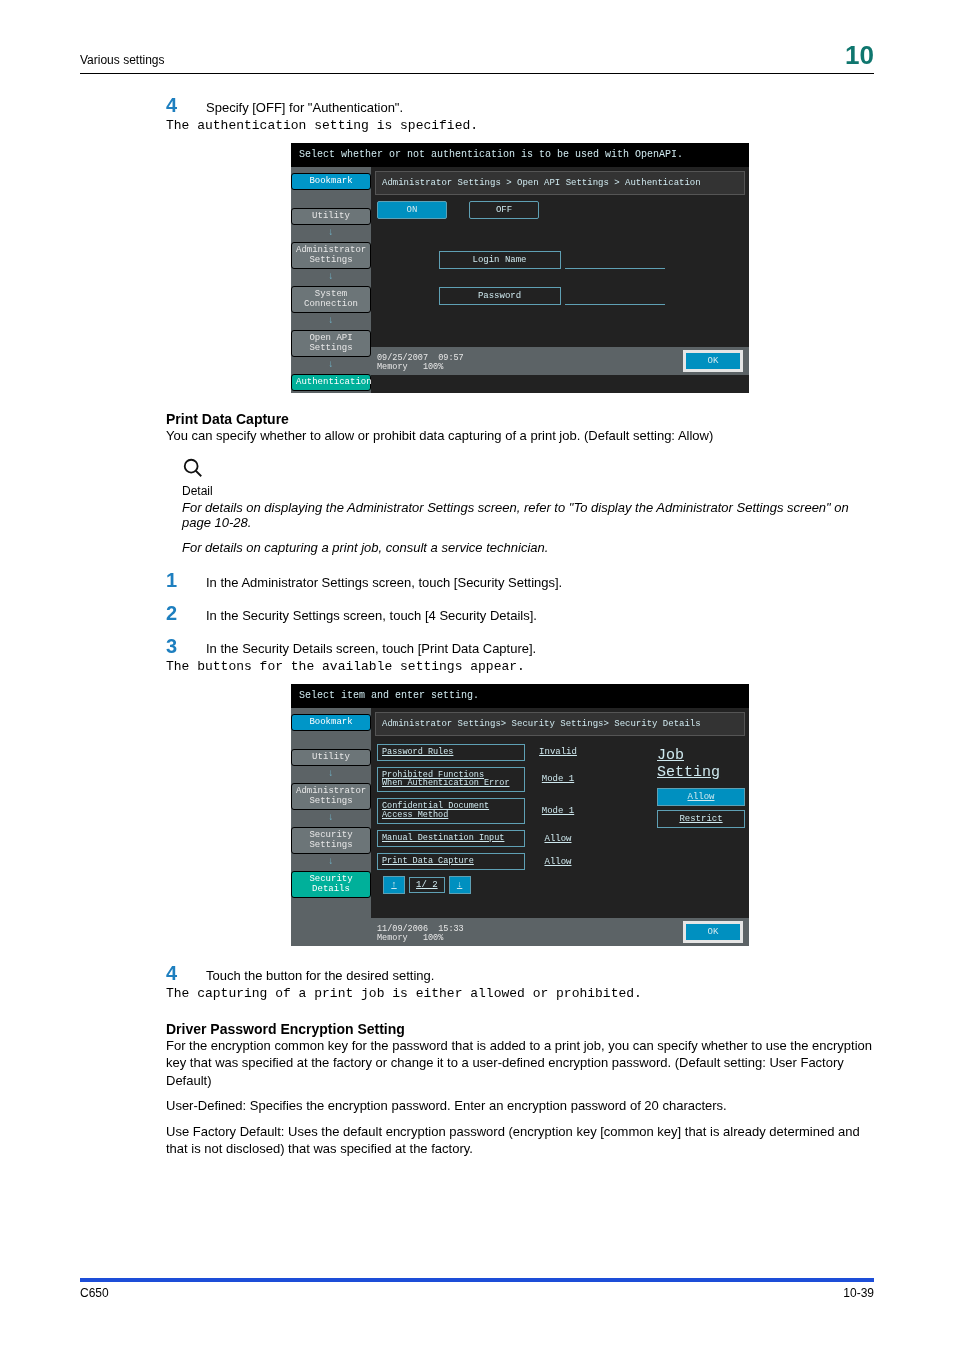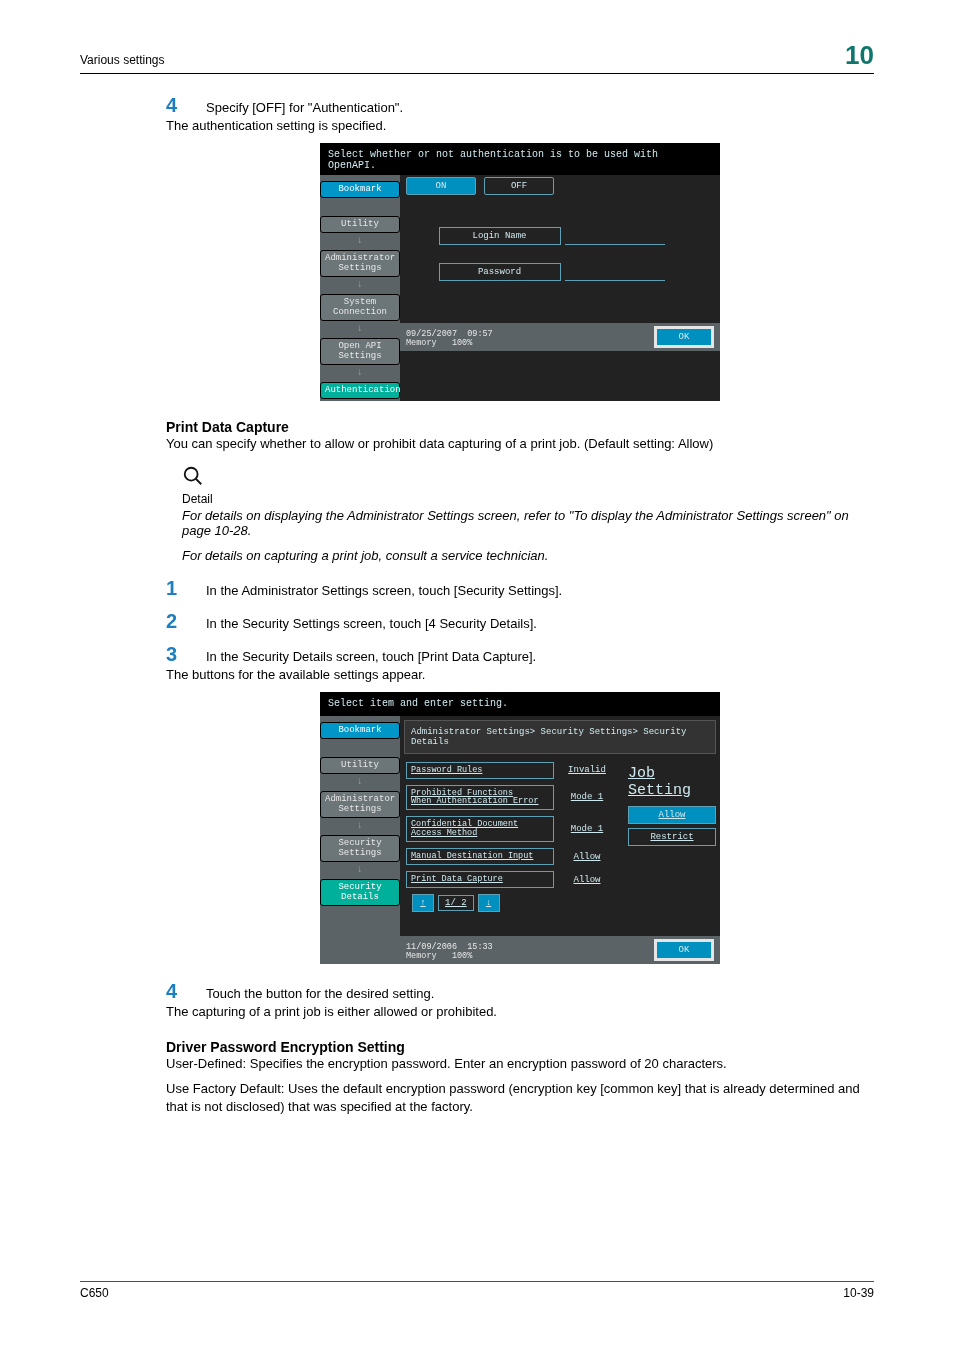--- a/index.html
+++ b/index.html
@@ -12,44 +12,44 @@
   .hdr-right { font-size: 26px; font-weight: bold; color: #0f766e; }
 
   
   .content { padding: 14px 0 0 86px; width: 708px; }
   .content p, .content .sub  { margin: 0 0 8px 0; line-height: 1.35; }
 
   
   .step { display: flex; align-items: baseline; margin-top: 6px; }
   .step .num { width: 40px; font-size: 20px; font-weight: bold; color: #1e7fbf; flex: none; }
   .step .txt { flex: 1; }
-  .sub { margin-left: 40px; }
+  .sub { margin-left: 40px; font-family: Liberation Mono, monospace; }
 
   .h2 { font-weight: bold; font-size: 14px; margin-top: 18px; }
 
   
   .detail-blk { margin-top: 12px; margin-left: 16px; }
   .mag { width: 22px; height: 22px; display: inline-block; }
   .detail-blk .dlbl { font-weight: normal; font-size: 12px; margin-top: 2px; }
   .detail-blk .dtxt { font-style: italic; margin-top: 2px; }
 
   
-  .scr { width: 400px; margin: 8px auto 16px auto; font-family: "Courier New", monospace; font-size: 10px; color: #cfe9ef; }
+  .scr { width: 458px; margin: 8px auto 16px auto; font-family: "Courier New", monospace; font-size: 10px; color: #cfe9ef; }
   .scr-top { background: #000; padding: 6px 8px 4px 8px; min-height: 14px; }
   .scr-body { display: flex; background: #1a1a1a; }
   .scr-side { width: 76px; background: #5c6366; padding: 4px 2px 2px 2px; display: flex; flex-direction: column; align-items: center; }
   .scr-side .btn { width: 70px; border: 1px solid #000; border-radius: 3px; padding: 3px 4px; text-align: center; font-size: 9px; line-height: 1.05; margin-top: 2px; }
   .scr-side .btn.bk { background: #0096c8; color: #fff; }
   .scr-side .btn.gr { background: #6c7578; color: #e8e8e8; }
   .scr-side .btn.aq { background: #00b09a; color: #fff; }
   .scr-side .arrow { font-size: 10px; color: #6fb0c4; margin: 2px 0; }
   .scr-side .spacer { height: 16px; }
   .scr-main { flex: 1; background: #222; display: flex; flex-direction: column; }
   .crumb { background: #333; border: 1px solid #555; margin: 4px; padding: 6px 6px; font-size: 9px; color: #cfe9ef; }
-  .tabs { display: flex; padding: 2px 6px 4px 6px; gap: 8px; }
+  .tabs { display: flex; padding: 2px 6px 4px 6px; gap: 22px; }
   .tab { width: 68px; text-align: center; padding: 3px 0; font-size: 9px; border: 1px solid #5fa0b4; border-radius: 2px; color: #cfe9ef; }
   .tab.on { background: #0090c0; }
   .tab.off { background: transparent; }
   .fields { padding: 10px 17px 24px 0; }
   .fld { display: flex; justify-content: center; margin: 18px 0; }
   .fld .lbl { width: 120px; text-align: center; font-size: 9px; border: 1px solid #5fa0b4; padding: 3px 0; color: #cfe9ef; }
   .fld .val { width: 100px; border-bottom: 1px solid #5fa0b4; margin-left: 4px; }
 
   
   .set-area { display: flex; padding: 4px 4px 24px 6px; text-decoration: underline; }
@@ -62,21 +62,21 @@
   .set-right .btn2 { text-align: center; font-size: 9px; border: 1px solid #5fa0b4; padding: 3px 0; margin-top: 4px; color: #cfe9ef; }
   .set-right .btn2.allow { background: #0090c0; }
 
   .pager { display: flex; align-items: center; gap: 4px; padding-left: 6px; }
   .pager .pbtn { width: 20px; height: 16px; background: #0090c0; border: 1px solid #5fa0b4; display: flex; align-items: center; justify-content: center; font-size: 9px; }
   .pager .pg { background: #222; border: 1px solid #5fa0b4; padding: 2px 6px; font-size: 9px; color: #cfe9ef; }
 
   .scr-foot { display: flex; align-items: flex-end; background: #5c6366; padding: 3px 6px; font-size: 8.5px; color: #e8e8e8; }
   .scr-foot .dt { flex: 1; line-height: 1.05; }
   .scr-foot .ok { width: 54px; text-align: center; border: 3px solid #e5e5e5; background: #0090c0; padding: 3px 0; font-size: 9px; color: #cfe9ef; }
-  .ftr-row { width: 794px; margin: 0 auto; display: flex; border-top: 1px solid #1d4ed8; padding-top: 4px; font-size: 12px; }
+  .ftr-row { width: 794px; margin: 0 auto; display: flex; border-top: 4px solid #1d4ed8; padding-top: 4px; font-size: 12px; }
   .ftr-row .l { flex: 1; }
   .page-wrap { position: relative; width: 954px; height: 1350px; }
   .ftr-abs { position: absolute; bottom: 50px; left: 0; right: 0; }
 </style>
 </head>
 <body>
 
 <div class="page-wrap">
 <div class="page">
 
@@ -106,20 +106,21 @@
           <div class="arrow">↓</div>
           <div class="btn gr" style="white-space:pre;">System
 Connection</div>
           <div class="arrow">↓</div>
           <div class="btn gr" style="white-space:pre;">Open API
 Settings</div>
           <div class="arrow">↓</div>
           <div class="btn aq">Authentication</div>
         </div>
         <div class="scr-main">
+          <div class="crumb">Administrator Settings &gt; Open API Settings &gt; Authentication</div>
           <div class="tabs">
             <div class="tab on">ON</div>
             <div class="tab off">OFF</div>
           </div>
           <div class="fields">
             <div class="fld">
               <div class="lbl">Login Name</div>
               <div class="val"></div>
             </div>
             <div class="fld">
@@ -232,20 +233,21 @@
       </div>
     </div>
 
     <div class="step">
       <div class="num">4</div>
       <div class="txt">Touch the button for the desired setting.</div>
     </div>
     <p class="sub">The capturing of a print job is either allowed or prohibited.</p>
 
     <div class="h2">Driver Password Encryption Setting</div>
+    <p>For the encryption common key for the password that is added to a print job, you can specify whether to use the encryption key that was specified at the factory or change it to a user-defined encryption password. (Default setting: User Factory Default)</p>
     <p>User-Defined: Specifies the encryption password. Enter an encryption password of 20 characters.</p>
     <p>Use Factory Default: Uses the default encryption password (encryption key [common key] that is already determined and that is not disclosed) that was specified at the factory.</p>
 
   </div>
 </div>
 
 <div class="ftr-abs">
   <div class="ftr-row">
     <span class="l">C650</span>
     <span>10-39</span>

